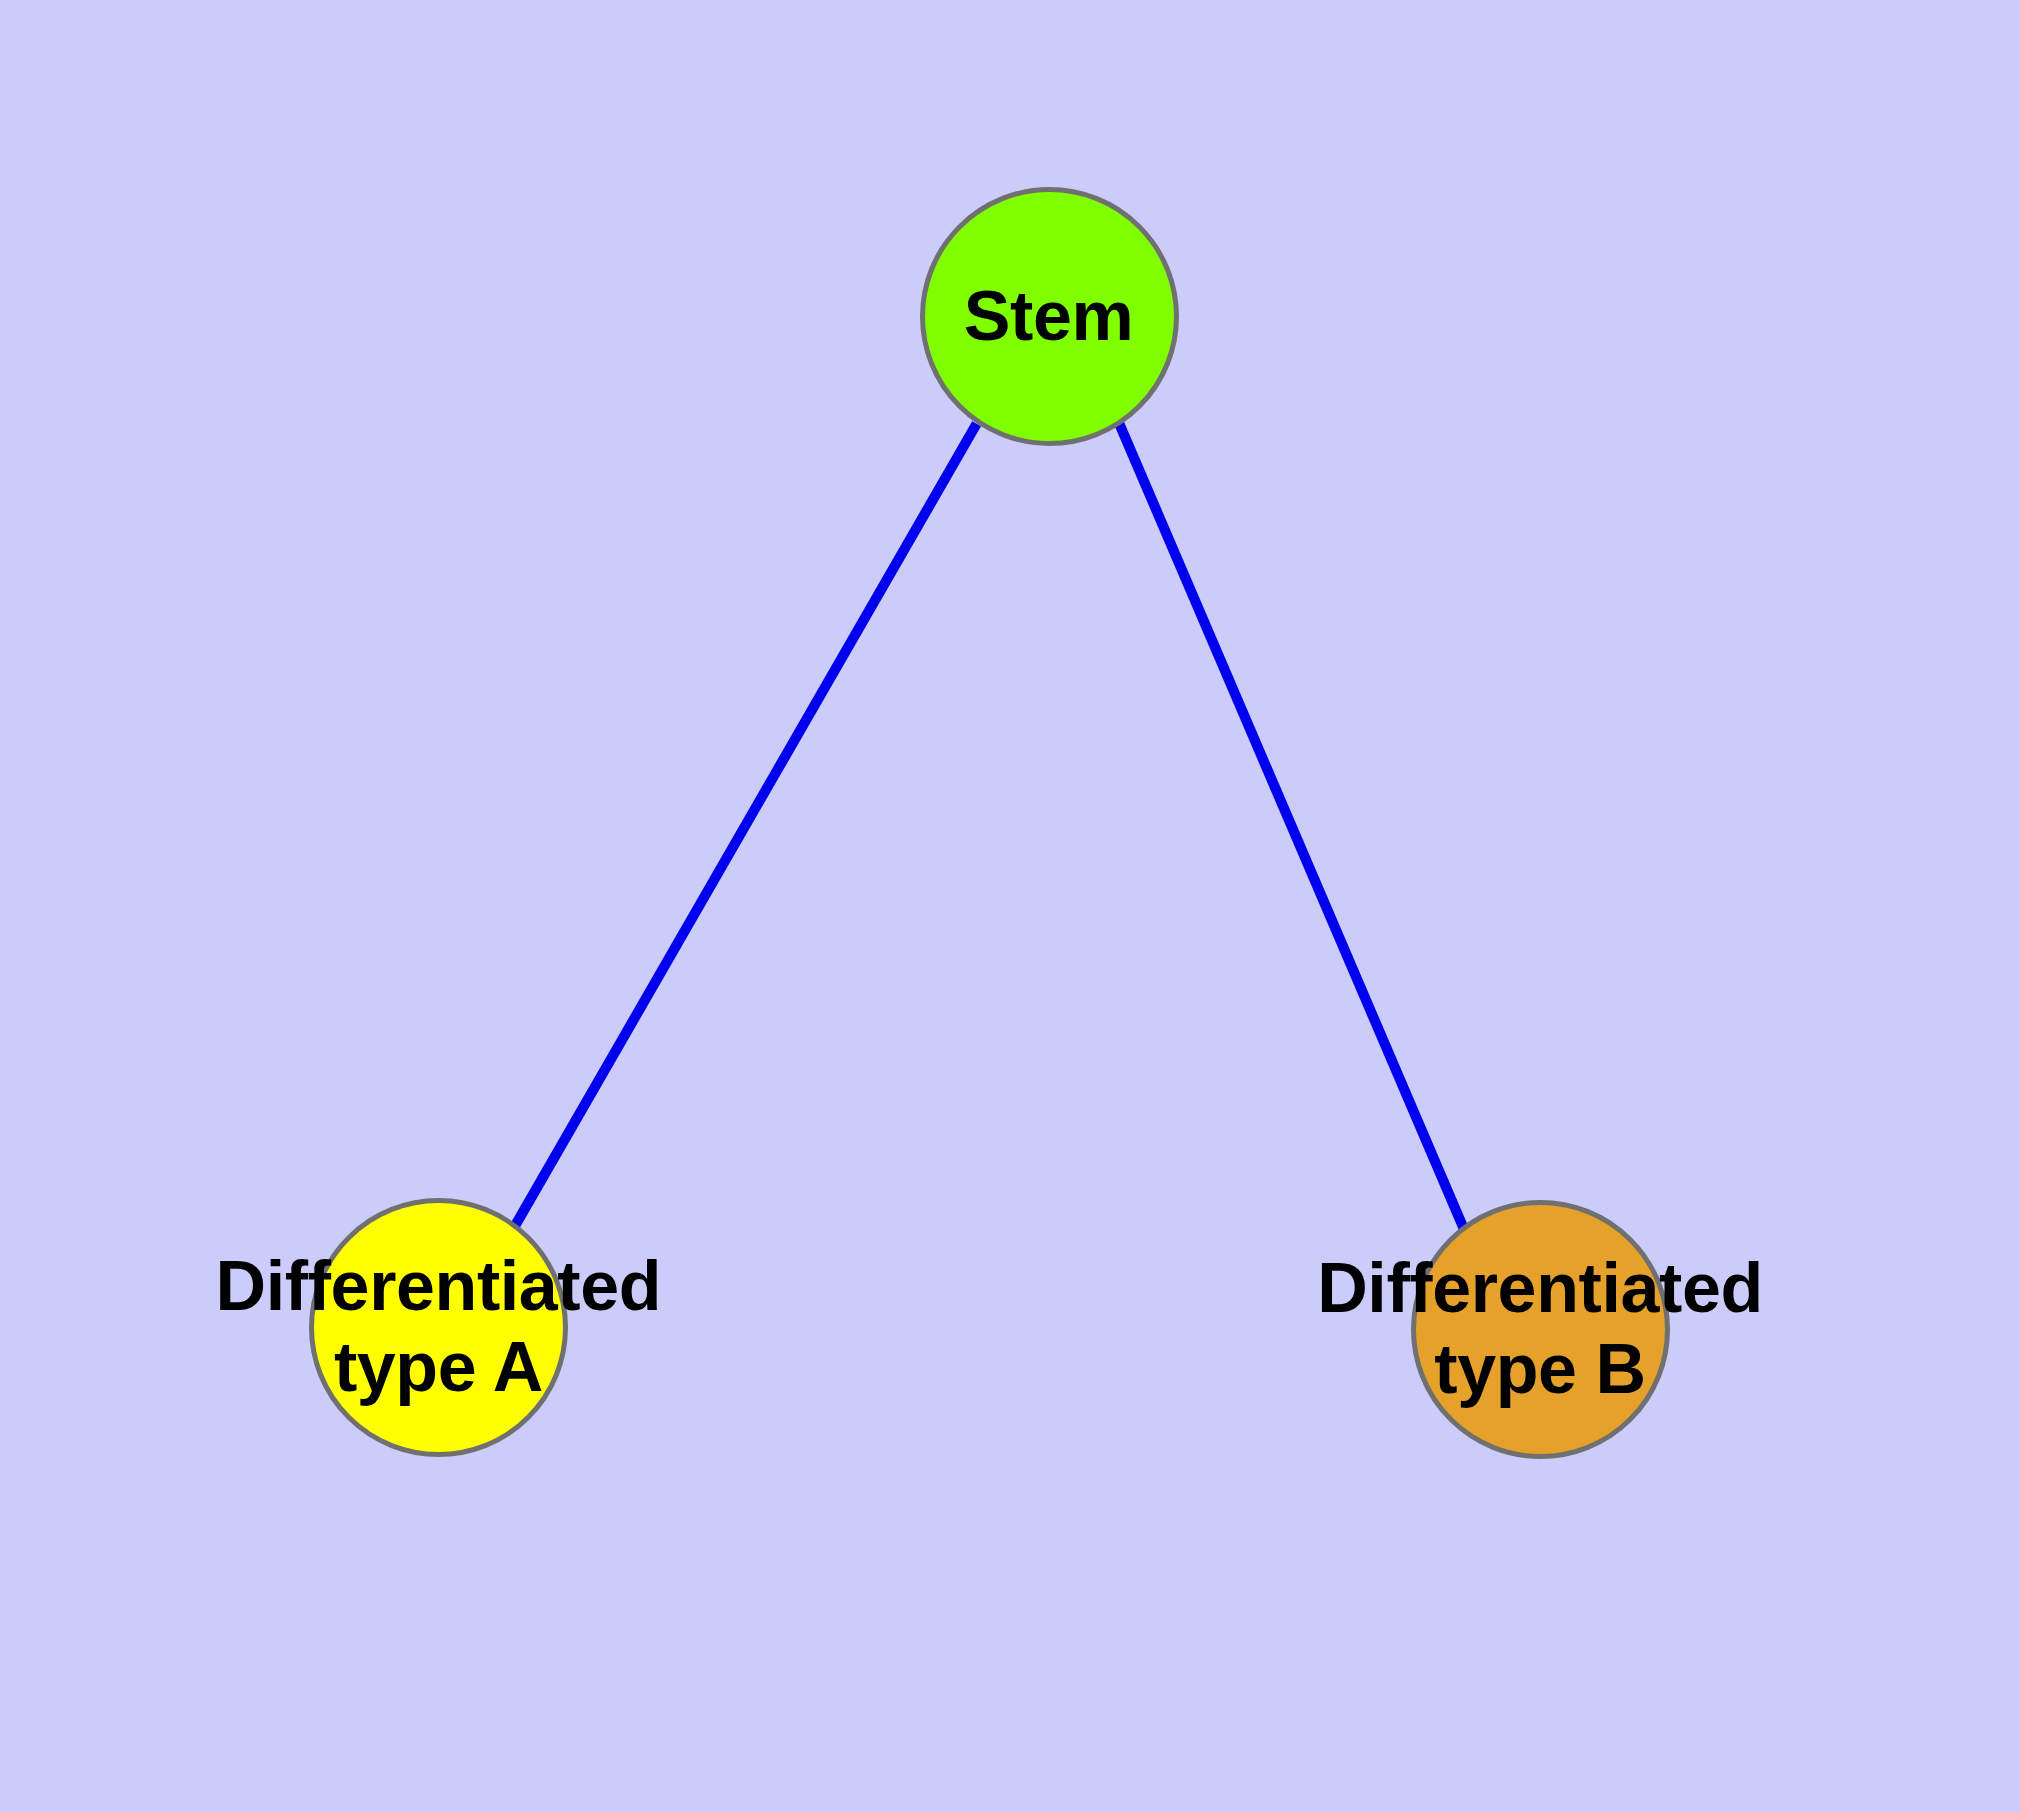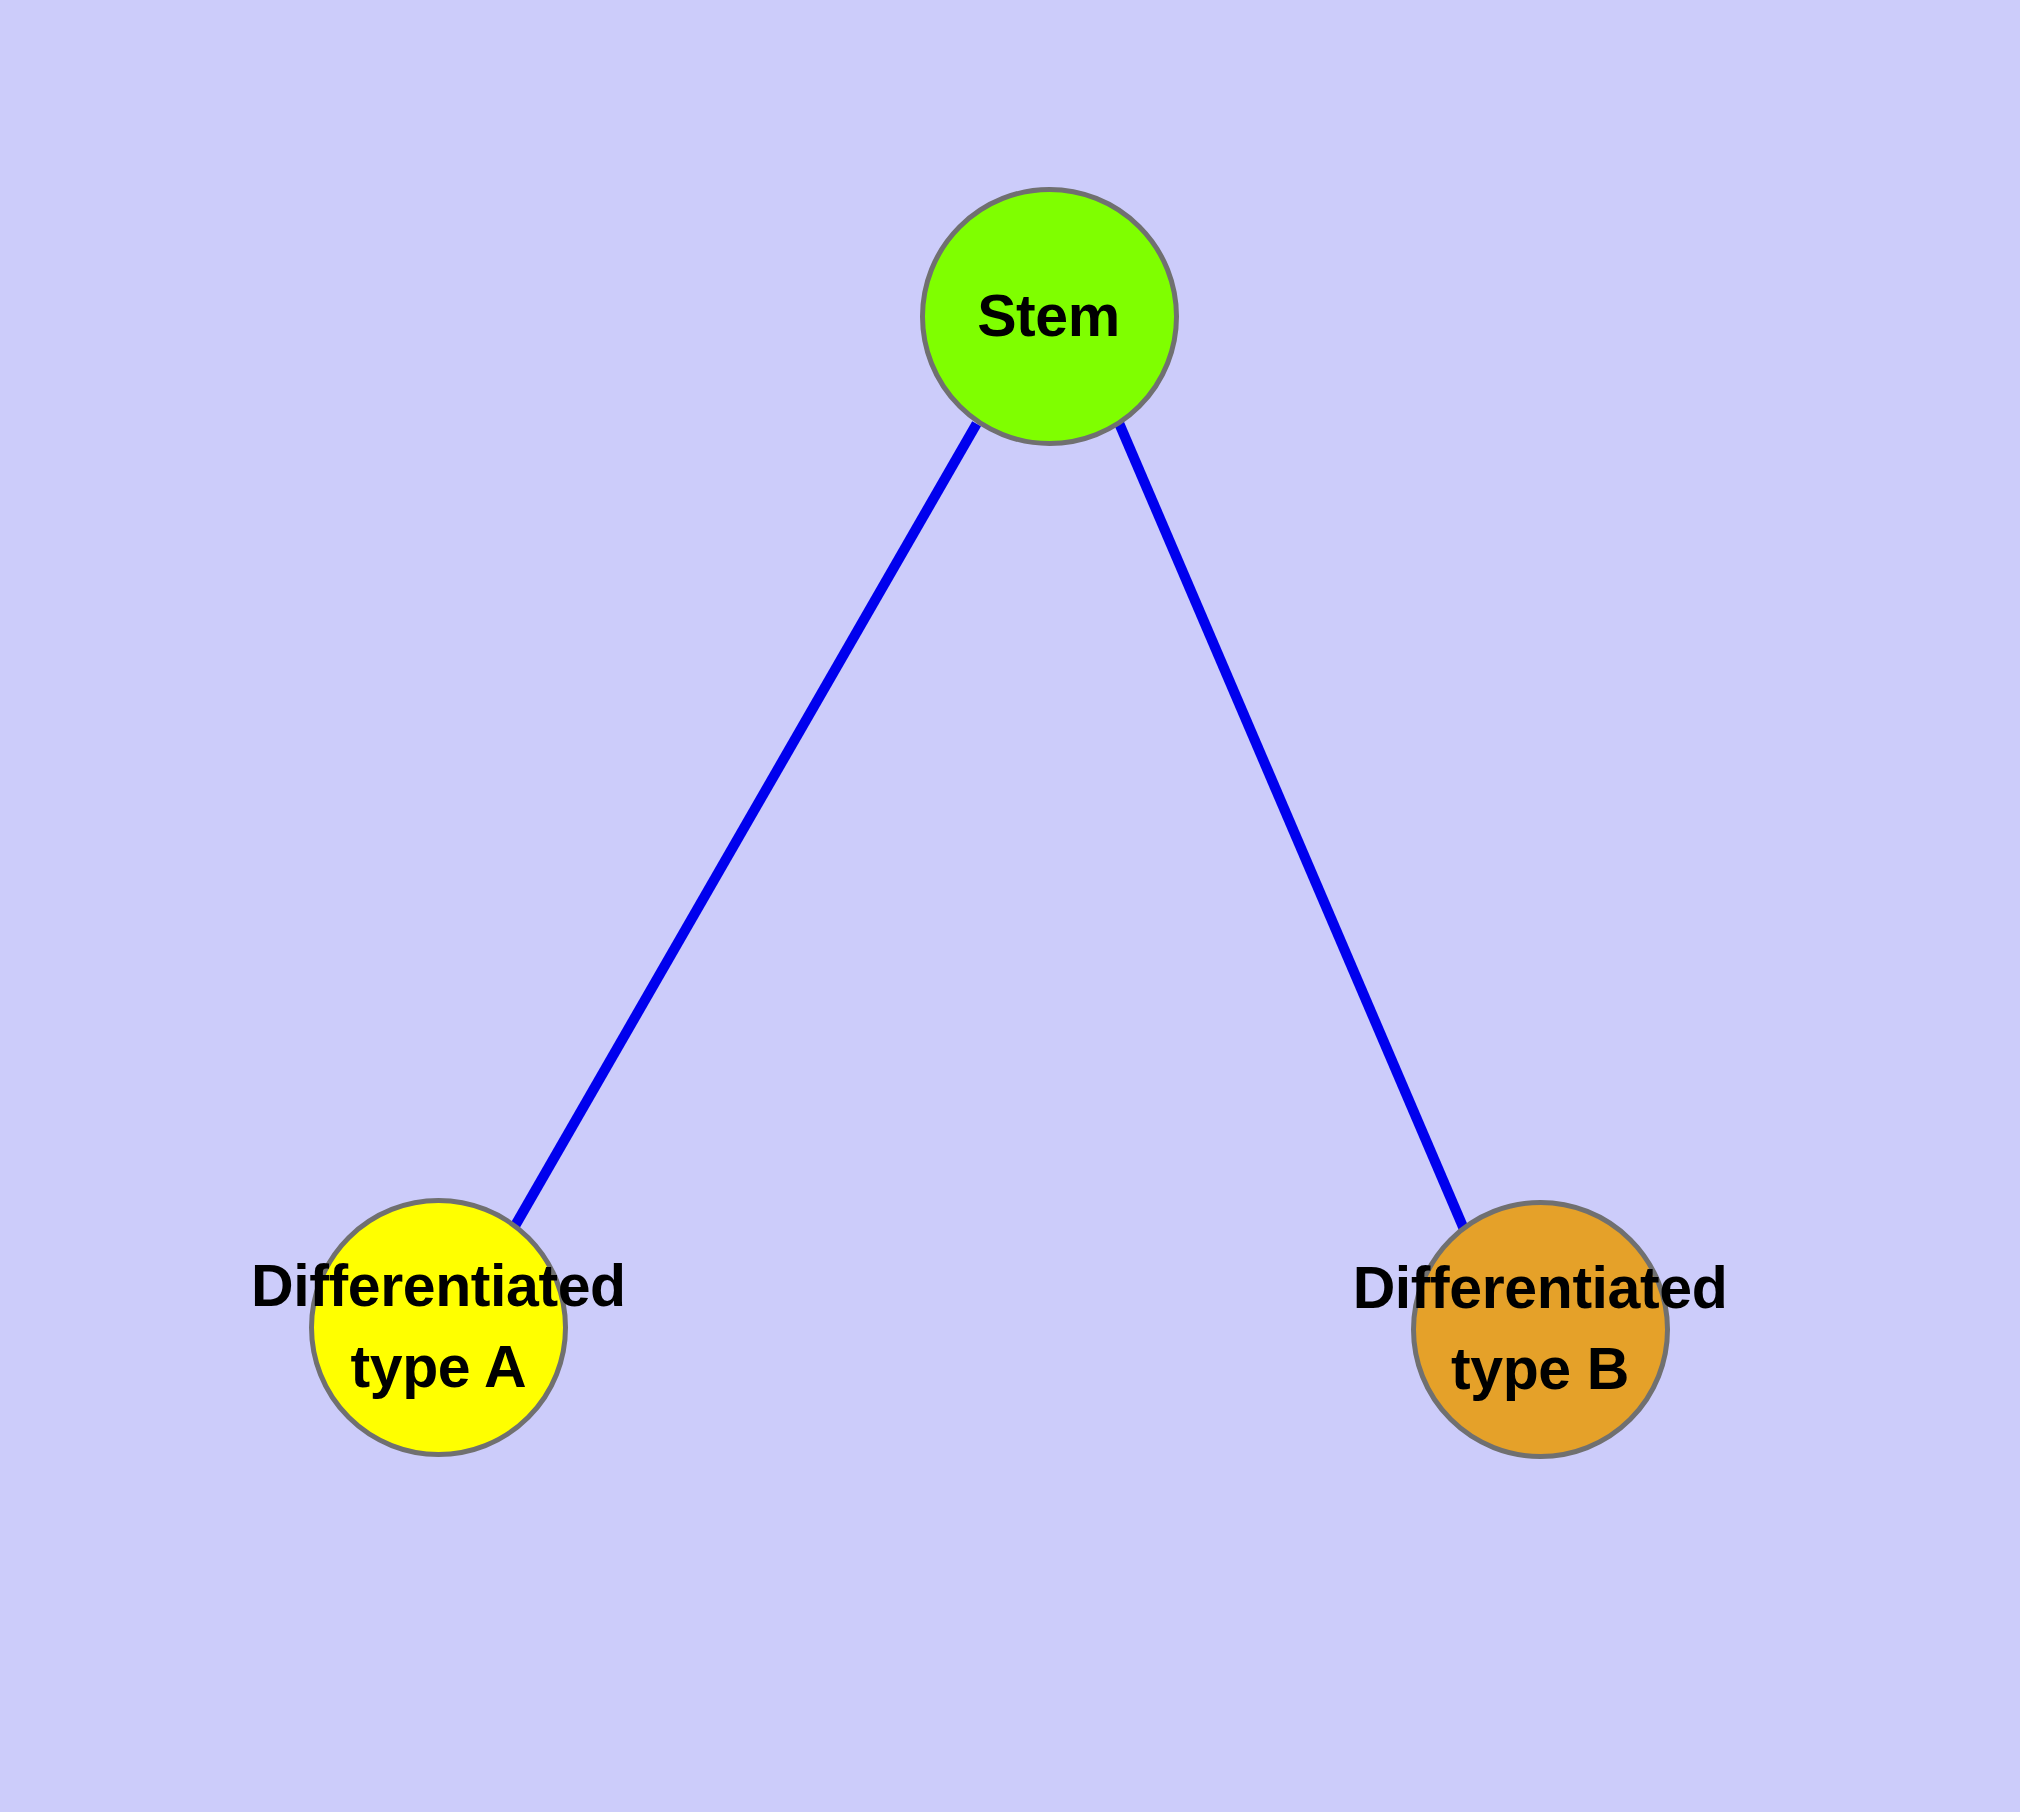--- a/index.html
+++ b/index.html
@@ -31,21 +31,21 @@
     position: absolute;
     border-radius: 50%;
     box-sizing: border-box;
     border: 5.1px solid #707070;
   }
   .node-label {
     position: absolute;
     color: #000000;
     font-family: "Liberation Sans", sans-serif;
     font-weight: bold;
-    font-size: 59px;
+    font-size: 70px;
     line-height: 81px;
     text-align: center;
     white-space: pre;
     letter-spacing: -0.4px;
     user-select: none;
   }
   .node-stem {
     left: 920px;
     top: 187px;
     width: 259px;

